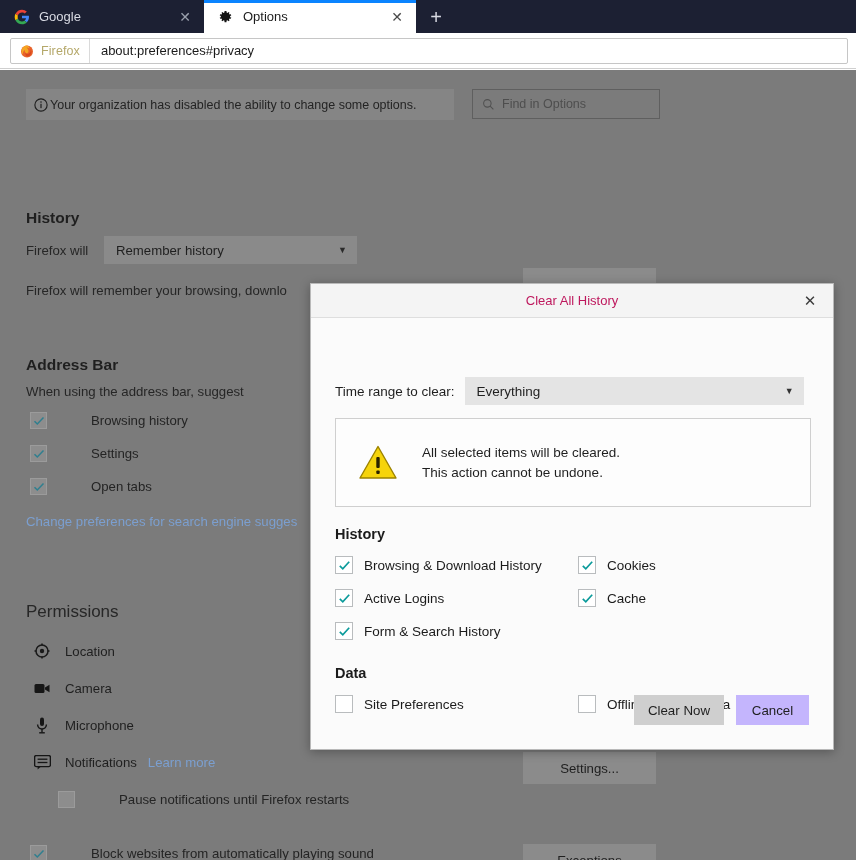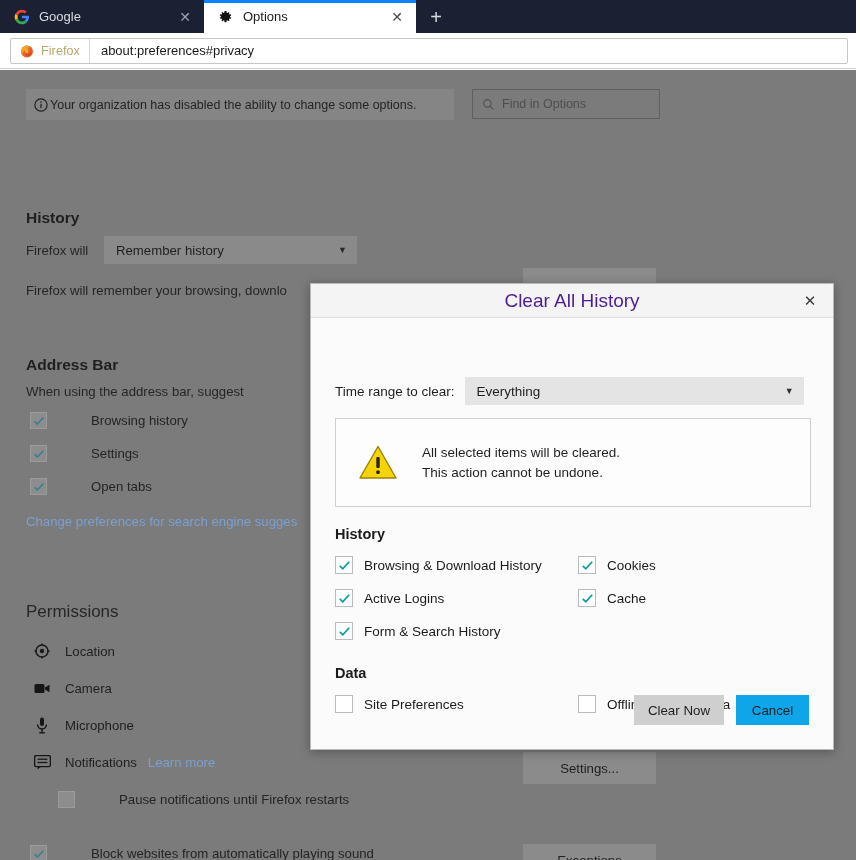--- a/index.html
+++ b/index.html
@@ -202,21 +202,21 @@
     box-shadow: 0 2px 10px rgba(0,0,0,.30);
     display: flex; flex-direction: column;
   }
   .dlg-titlebar {
     position: relative;
     height: 34px;
     background: #f4f4f4;
     border-bottom: 1px solid #dedede;
     display: flex; align-items: center; justify-content: center;
   }
-  .dlg-title { font-size: 19px; color: #4c1d95; }
+  .dlg-title { font-size: 13px; color: #be185d; }
   .dlg-close {
     position: absolute; right: 10px; top: 0;
     height: 34px; width: 26px;
     display: flex; align-items: center; justify-content: center;
     font-size: 15px; color: #3b3b3b;
   }
   .dlg-body { flex: 1 1 auto; position: relative; padding: 0 24px; }
 
   .timerange-row {
     position: absolute; left: 24px; top: 59px;
@@ -260,21 +260,21 @@
 
   .dlg-buttons {
     position: absolute; right: 24px; bottom: 24px;
     display: flex; align-items: center; gap: 12px;
   }
   .dlg-btn {
     height: 30px;
     min-width: 73px;
     padding: 0 14px;
     border: none;
-    background: #0ea5e9;
+    background: #c4b5fd;
     font-family: "Liberation Sans", sans-serif;
     font-size: 13.3px; color: #1f1f1f;
     display: flex; align-items: center; justify-content: center;
   }
   .dlg-btn.primary { background: #cfcfcf; }
 </style>
 </head>
 <body>
 
 <div id="app">

